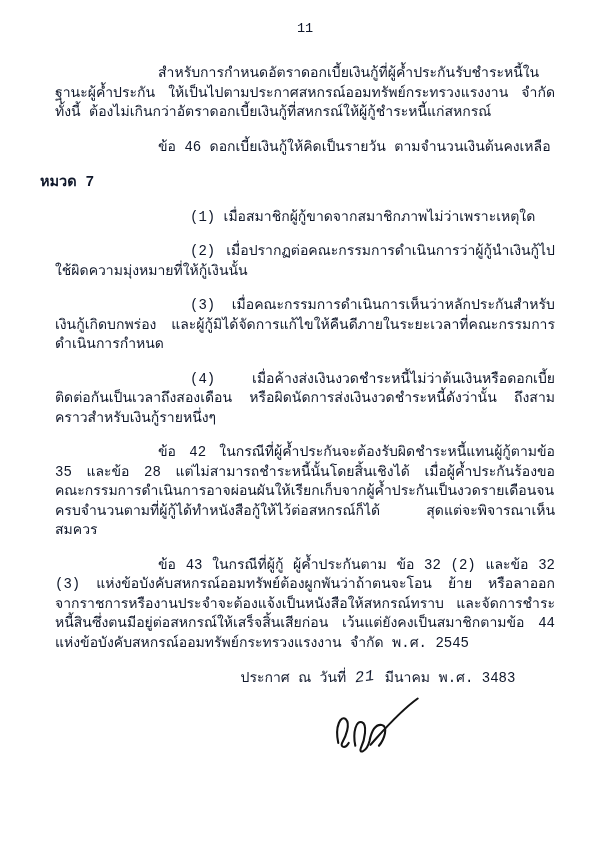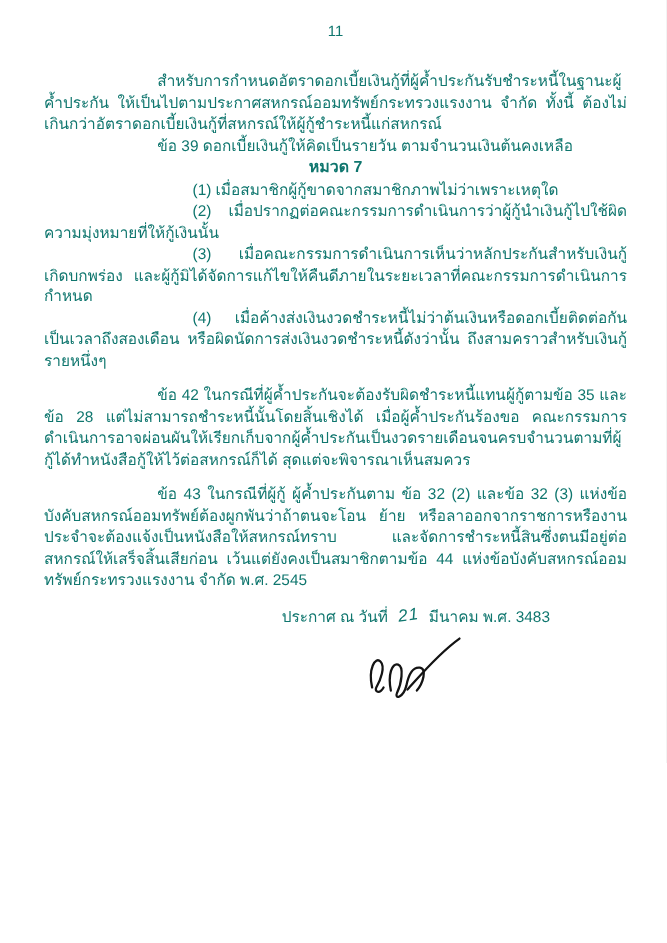--- a/index.html
+++ b/index.html
@@ -5,40 +5,40 @@
   html, body { margin: 0; padding: 0; background: #e9e9e9; }
   .page {
     position: relative;
     width: 606px;
     height: 857px;
     margin: 0 auto;
     background: #ffffff;
     box-sizing: border-box;
     padding: 20px 36px 0 40px;
     overflow: hidden;
-    font-family: Liberation Sans, sans-serif;
-    color: #0f766e;
+    font-family: Liberation Mono, monospace;
+    color: #0f172a;
   }
   .page-number {
     text-align: center;
     font-size: 13.5px;
     line-height: 18px;
     margin-bottom: 26px;
   }
   p.body-text {
-    margin: 0;
+    margin: 15px;
     font-size: 14px;
     line-height: 19.5px;
     text-align: justify;
   }
   .indent   { text-indent: 103px; }
   .item     { text-indent: 135px; }
   .spaced   { margin-top: 12px !important; }
   .chapter-heading, .chapter-title {
-    text-align: center;
+    text-align: left;
     font-weight: bold;
     font-size: 14.5px;
     line-height: 20.5px;
     margin: 0;
   }
   .signoff {
     margin-top: 12px;
     margin-left: 168px;
     width: 340px;
     text-align: center;
@@ -66,21 +66,21 @@
 </style>
 </head>
 <body>
 
 <div class="page">
 
   <div class="page-number">11</div>
 
   <p class="body-text indent">สำหรับการกำหนดอัตราดอกเบี้ยเงินกู้ที่ผู้ค้ำประกันรับชำระหนี้ในฐานะผู้ค้ำประกัน ให้เป็นไปตามประกาศสหกรณ์ออมทรัพย์กระทรวงแรงงาน จำกัด ทั้งนี้ ต้องไม่เกินกว่าอัตราดอกเบี้ยเงินกู้ที่สหกรณ์ให้ผู้กู้ชำระหนี้แก่สหกรณ์</p>
 
-  <p class="body-text indent">ข้อ 39 ดอกเบี้ยเงินกู้ให้คิดเป็นรายวัน ตามจำนวนเงินต้นคงเหลือ</p>
+  <p class="body-text indent">ข้อ 46 ดอกเบี้ยเงินกู้ให้คิดเป็นรายวัน ตามจำนวนเงินต้นคงเหลือ</p>
 
   <p class="chapter-heading">หมวด 7</p>
 
 
   <p class="body-text item">(1) เมื่อสมาชิกผู้กู้ขาดจากสมาชิกภาพไม่ว่าเพราะเหตุใด</p>
   <p class="body-text item">(2) เมื่อปรากฏต่อคณะกรรมการดำเนินการว่าผู้กู้นำเงินกู้ไปใช้ผิดความมุ่งหมายที่ให้กู้เงินนั้น</p>
   <p class="body-text item">(3) เมื่อคณะกรรมการดำเนินการเห็นว่าหลักประกันสำหรับเงินกู้เกิดบกพร่อง และผู้กู้มิได้จัดการแก้ไขให้คืนดีภายในระยะเวลาที่คณะกรรมการดำเนินการกำหนด</p>
   <p class="body-text item">(4) เมื่อค้างส่งเงินงวดชำระหนี้ไม่ว่าต้นเงินหรือดอกเบี้ยติดต่อกันเป็นเวลาถึงสองเดือน หรือผิดนัดการส่งเงินงวดชำระหนี้ดังว่านั้น ถึงสามคราวสำหรับเงินกู้รายหนึ่งๆ</p>
 
   <p class="body-text indent spaced">ข้อ 42 ในกรณีที่ผู้ค้ำประกันจะต้องรับผิดชำระหนี้แทนผู้กู้ตามข้อ 35 และข้อ 28 แต่ไม่สามารถชำระหนี้นั้นโดยสิ้นเชิงได้ เมื่อผู้ค้ำประกันร้องขอ คณะกรรมการดำเนินการอาจผ่อนผันให้เรียกเก็บจากผู้ค้ำประกันเป็นงวดรายเดือนจนครบจำนวนตามที่ผู้กู้ได้ทำหนังสือกู้ให้ไว้ต่อสหกรณ์ก็ได้ สุดแต่จะพิจารณาเห็นสมควร</p>

